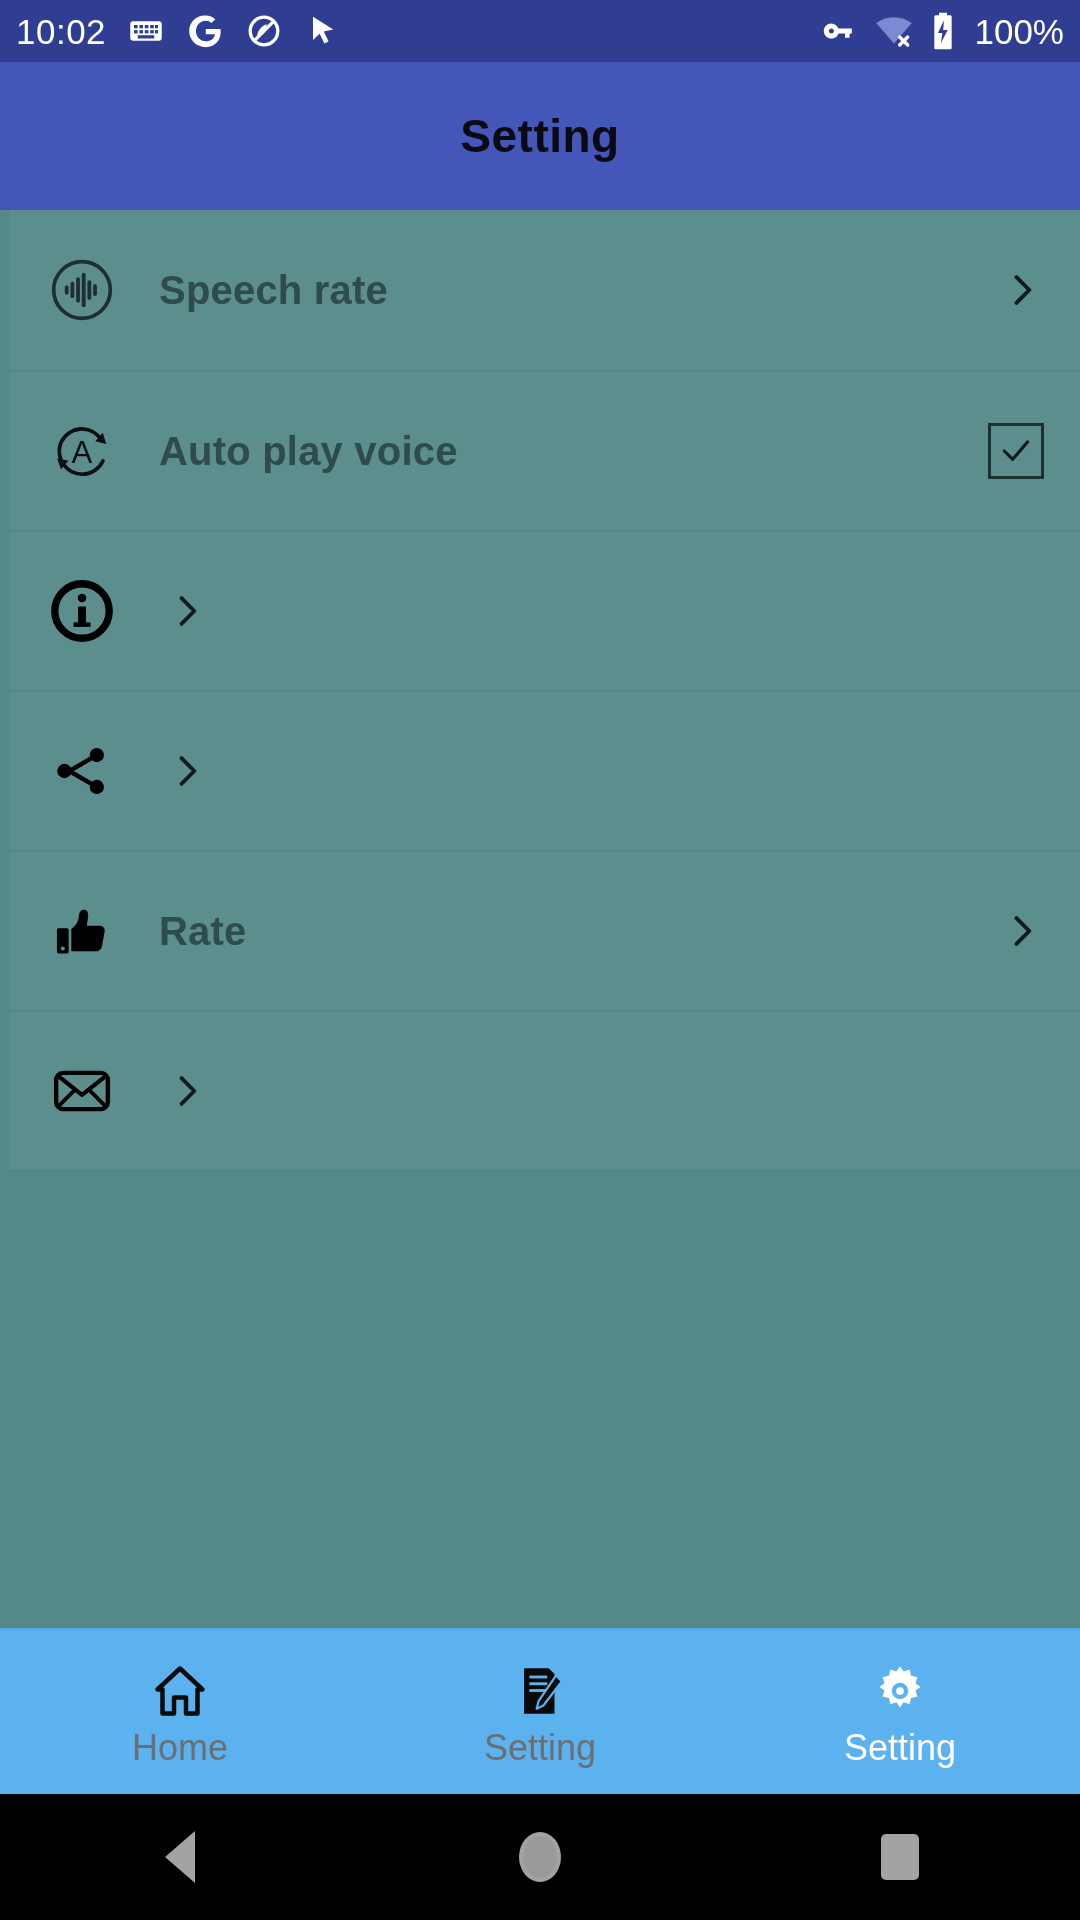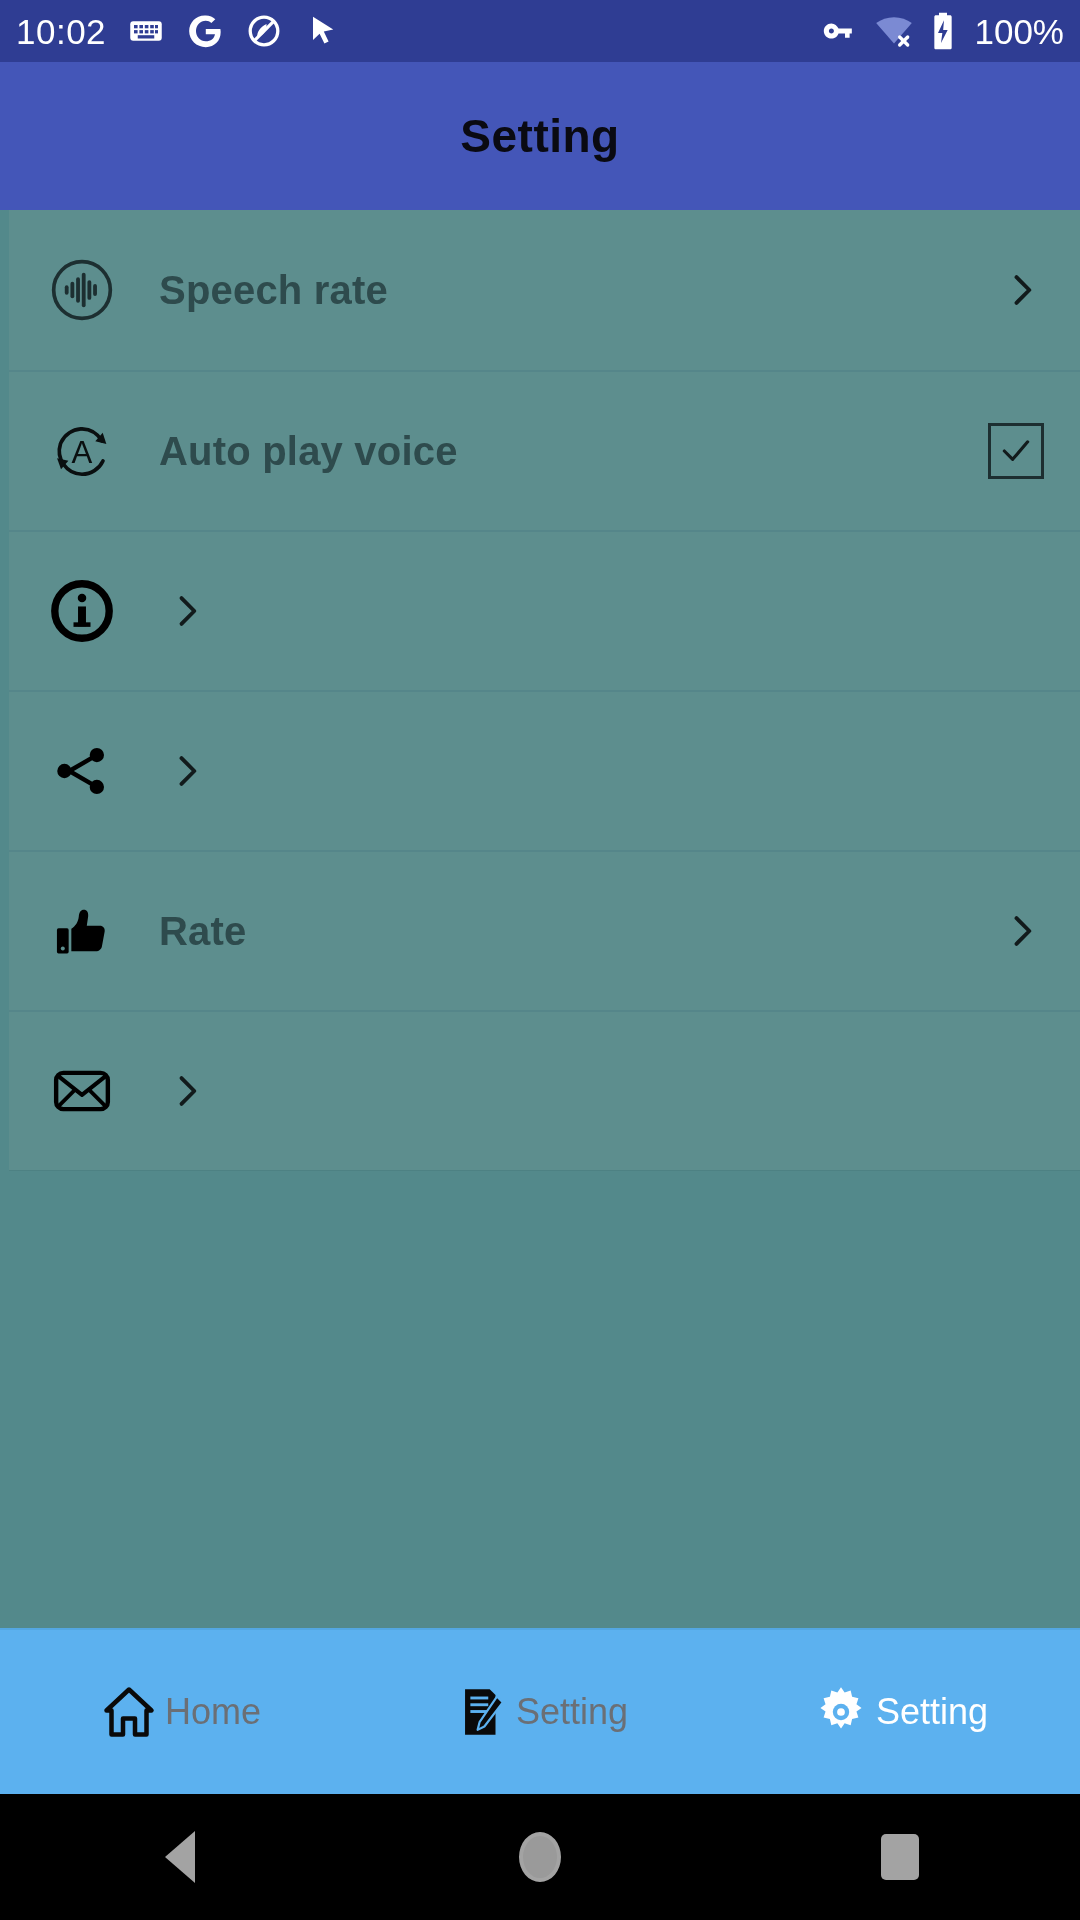--- a/index.html
+++ b/index.html
@@ -137,20 +137,21 @@
   .bottom-nav {
     height: 164px;
     background: #5cb1ef;
     display: flex;
     flex: 0 0 auto;
     border-top: 2px solid #54a7e2;
   }
   .nav-item {
     flex: 1 1 33.33%;
     display: flex;
+    flex-direction: column;
     align-items: center;
     justify-content: center;
     gap: 6px;
   }
   .nav-icon {
     height: 66px;
     display: flex;
     align-items: center;
     justify-content: center;
   }

